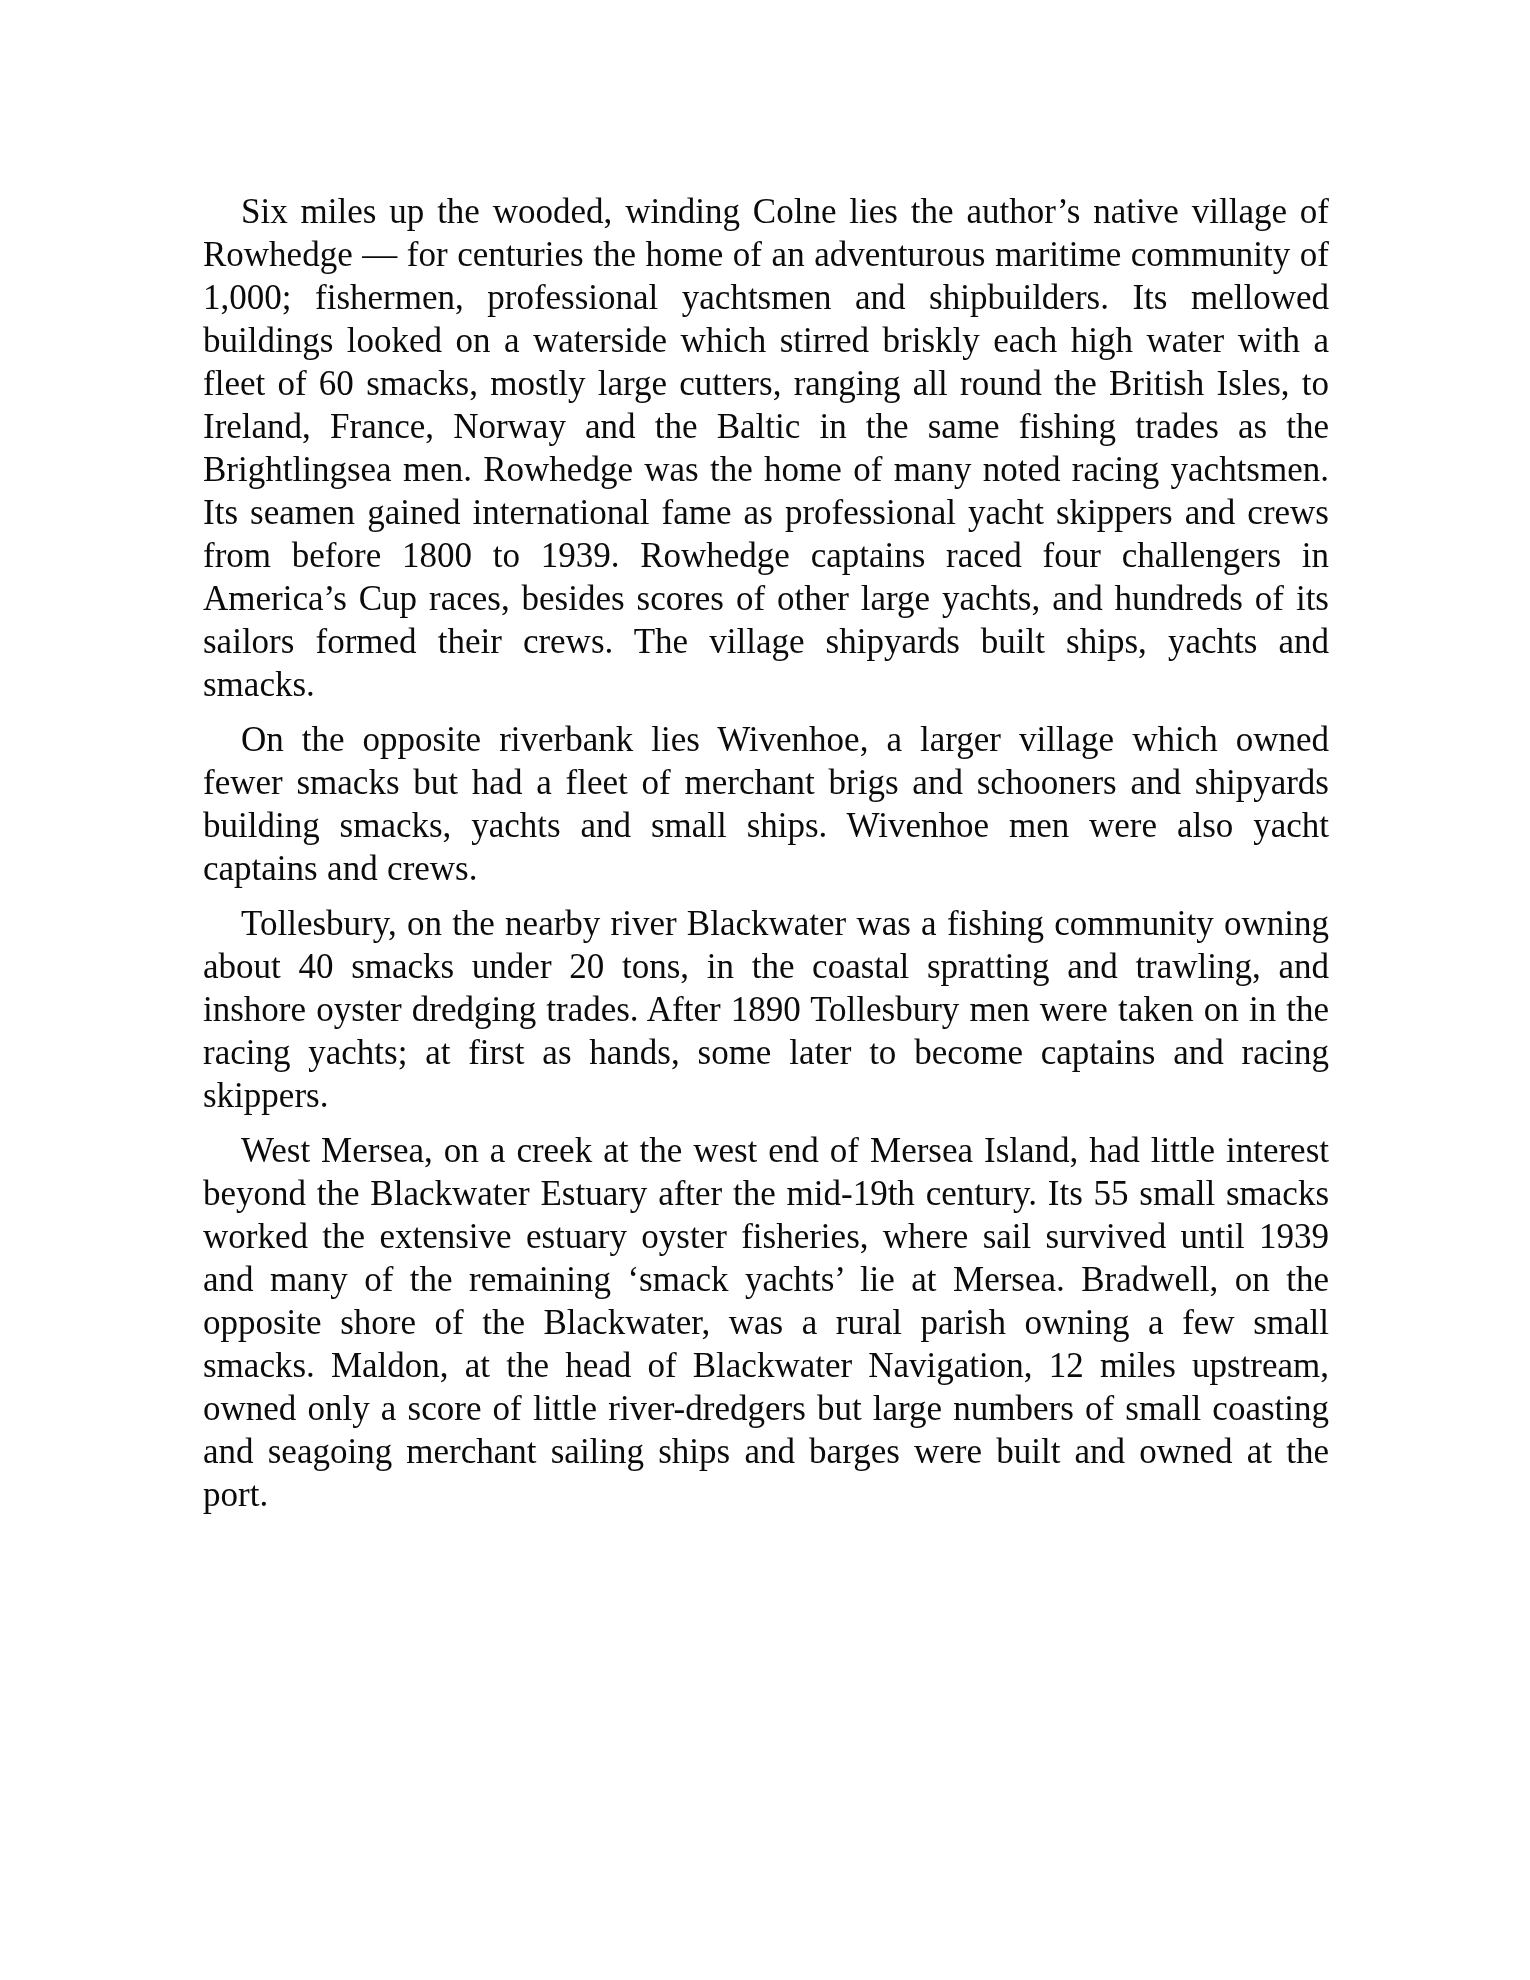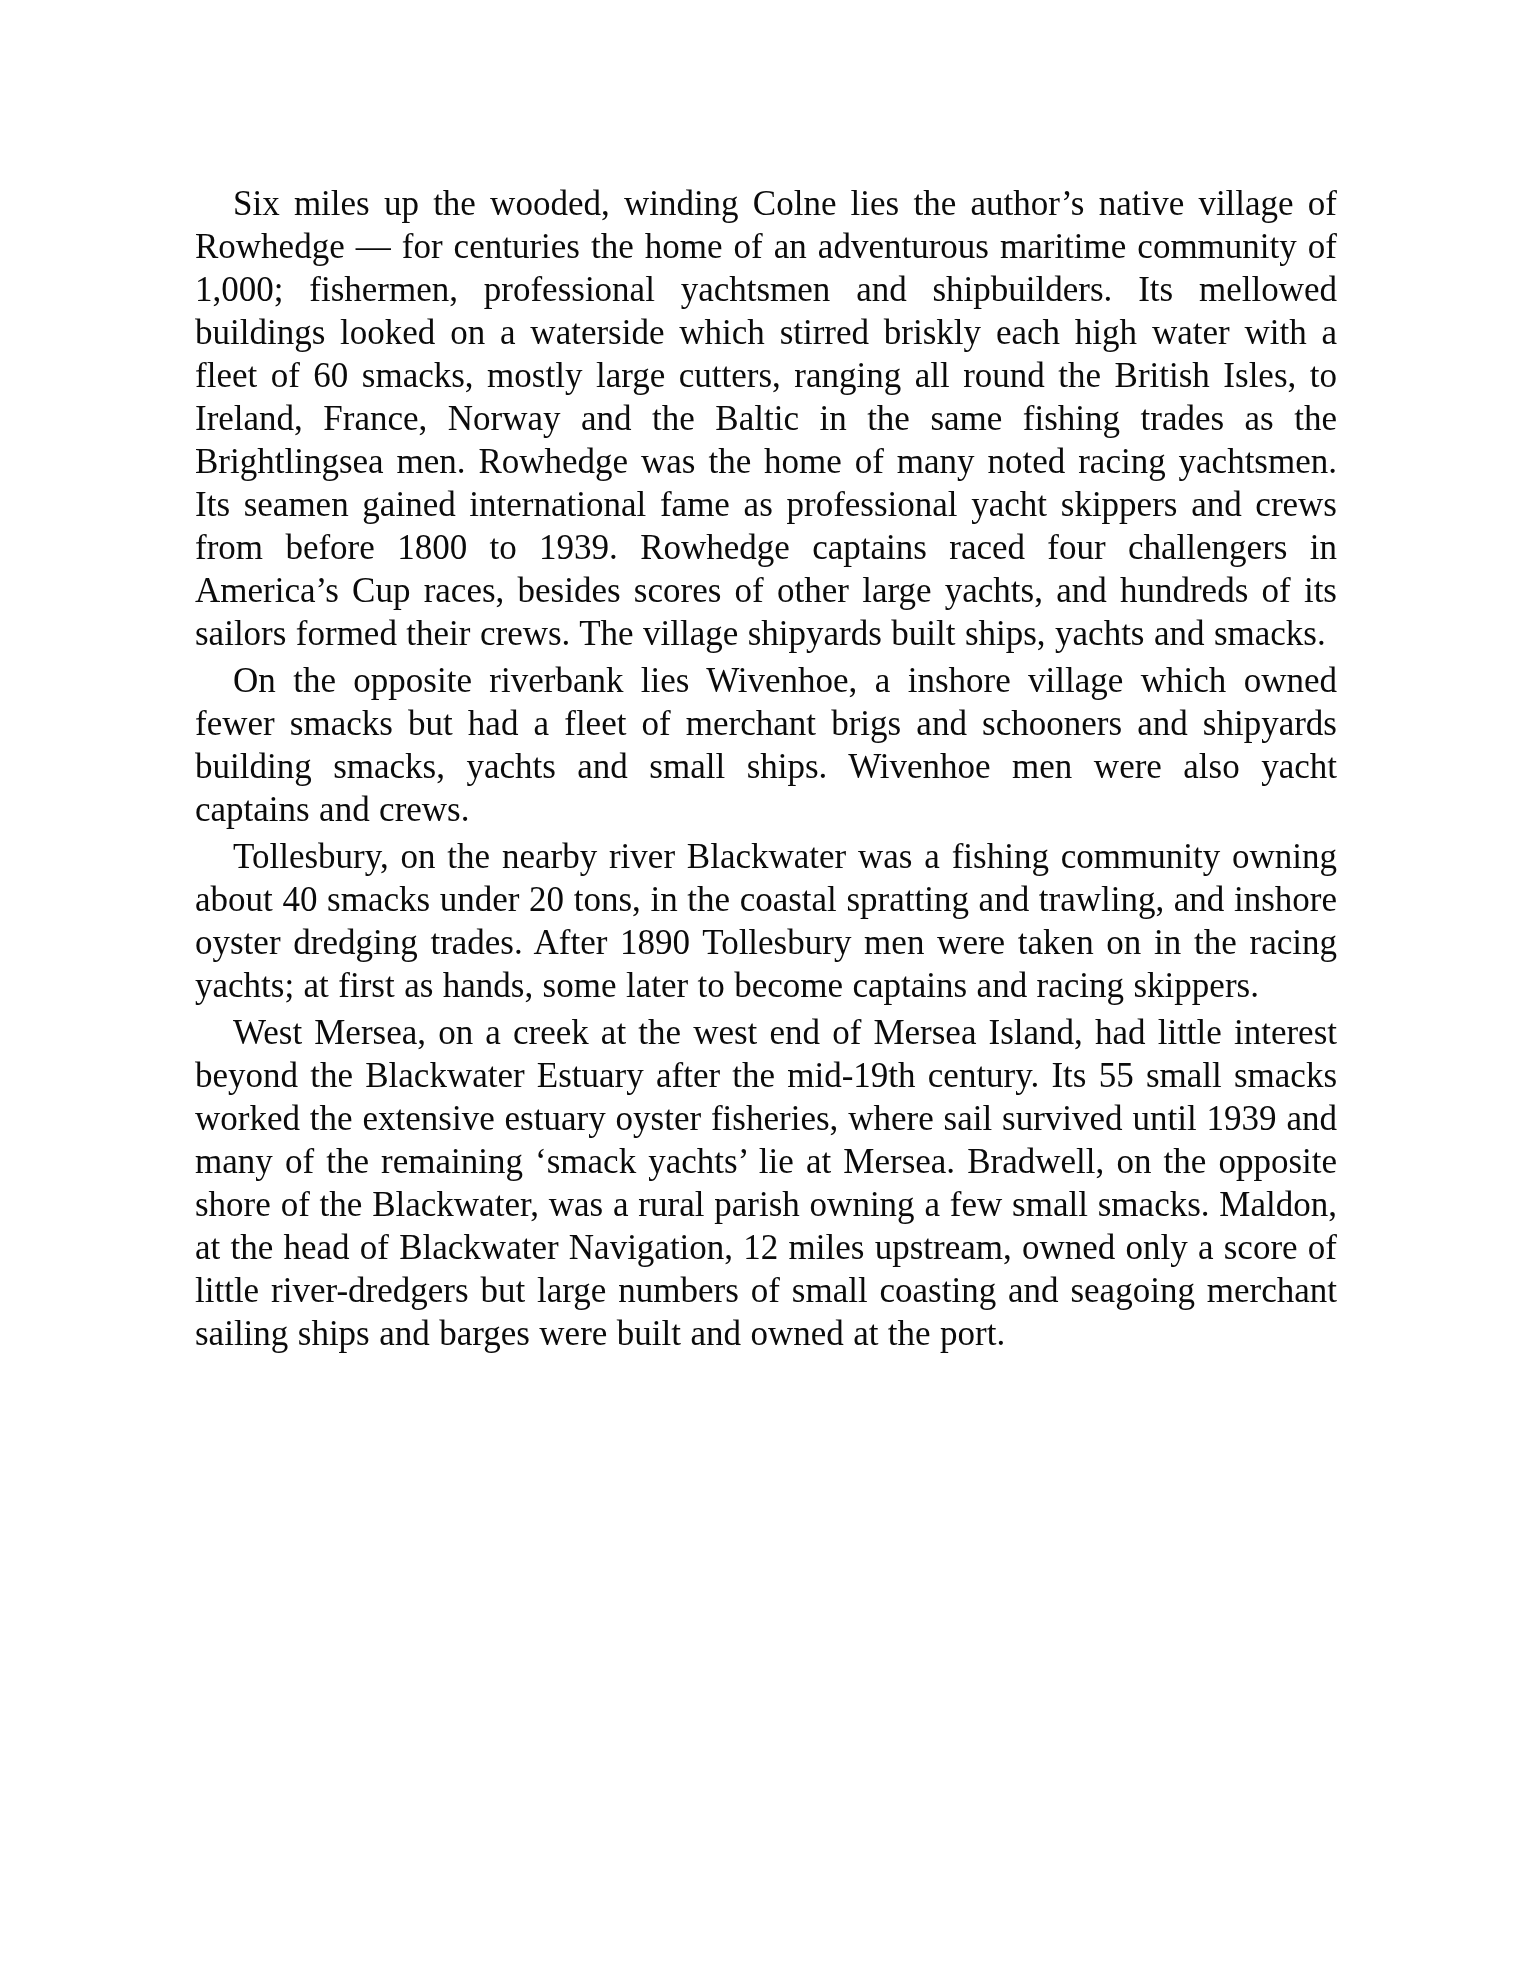--- a/index.html
+++ b/index.html
@@ -23,28 +23,28 @@
     font-size: 35px;
     line-height: 43px;
     color: #0b0b0b;
     text-align: justify;
     text-justify: inter-word;
     hyphens: none;
     -webkit-hyphens: none;
     word-spacing: 0.02em;
   }
   .text-block p {
-    margin: 4px;
+    margin: 12px;
     padding: 0;
     text-indent: 38px;
   }
 </style>
 </head>
 <body>
 
 <div class="page">
   <div class="text-block">
     <p>Six miles up the wooded, winding Colne lies the author’s native village of Rowhedge — for centuries the home of an adventurous maritime community of 1,000; fishermen, professional yachtsmen and shipbuilders. Its mellowed buildings looked on a waterside which stirred briskly each high water with a fleet of 60 smacks, mostly large cutters, ranging all round the British Isles, to Ireland, France, Norway and the Baltic in the same fishing trades as the Brightlingsea men. Rowhedge was the home of many noted racing yachtsmen. Its seamen gained international fame as professional yacht skippers and crews from before 1800 to 1939. Rowhedge captains raced four challengers in America’s Cup races, besides scores of other large yachts, and hundreds of its sailors formed their crews. The village shipyards built ships, yachts and smacks.</p>
-    <p>On the opposite riverbank lies Wivenhoe, a inshore village which owned fewer smacks but had a fleet of merchant brigs and schooners and shipyards building smacks, yachts and small ships. Wivenhoe men were also yacht captains and crews.</p>
+    <p>On the opposite riverbank lies Wivenhoe, a larger village which owned fewer smacks but had a fleet of merchant brigs and schooners and shipyards building smacks, yachts and small ships. Wivenhoe men were also yacht captains and crews.</p>
     <p>Tollesbury, on the nearby river Blackwater was a fishing community owning about 40 smacks under 20 tons, in the coastal spratting and trawling, and inshore oyster dredging trades. After 1890 Tollesbury men were taken on in the racing yachts; at first as hands, some later to become captains and racing skippers.</p>
     <p>West Mersea, on a creek at the west end of Mersea Island, had little interest beyond the Blackwater Estuary after the mid-19th century. Its 55 small smacks worked the extensive estuary oyster fisheries, where sail survived until 1939 and many of the remaining ‘smack yachts’ lie at Mersea. Bradwell, on the opposite shore of the Blackwater, was a rural parish owning a few small smacks. Maldon, at the head of Blackwater Navigation, 12 miles upstream, owned only a score of little river-dredgers but large numbers of small coasting and seagoing merchant sailing ships and barges were built and owned at the port.</p>
   </div>
 </div>
 
 </body></html>

